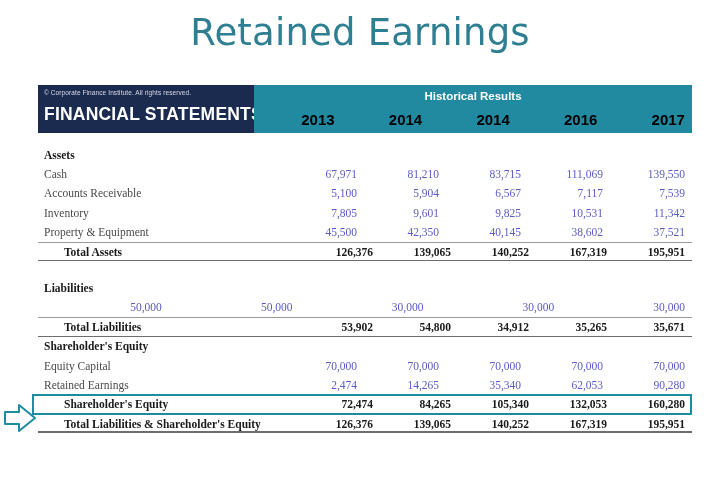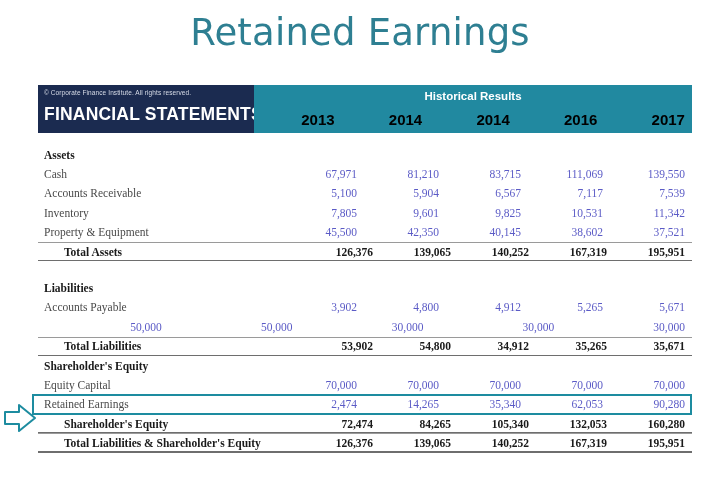--- a/index.html
+++ b/index.html
@@ -289,30 +289,20 @@
         <div class="label">Liabilities</div>
         <div class="vals">
           <div class="cell"></div>
           <div class="cell"></div>
           <div class="cell"></div>
           <div class="cell"></div>
           <div class="cell"></div>
         </div>
       </div>
       <div class="row">
-        <div class="label">Accounts Payable</div>
-        <div class="vals">
-          <div class="cell">3,902</div>
-          <div class="cell">4,800</div>
-          <div class="cell">4,912</div>
-          <div class="cell">5,265</div>
-          <div class="cell">5,671</div>
-        </div>
-      </div>
-      <div class="row">
         <div class="vals">
           <div class="cell">50,000</div>
           <div class="cell">50,000</div>
           <div class="cell">30,000</div>
           <div class="cell">30,000</div>
           <div class="cell">30,000</div>
         </div>
       </div>
       <div class="row total">
         <div class="label">Total Liabilities</div>

